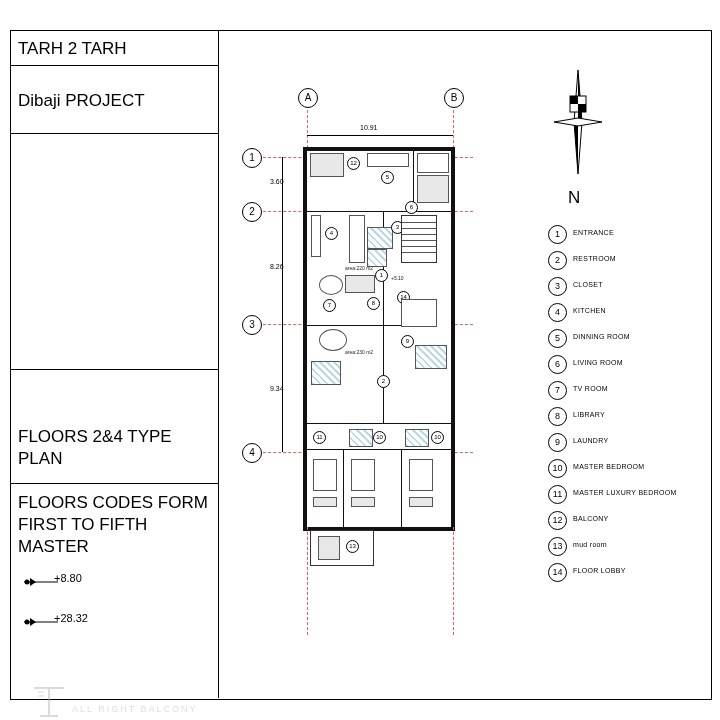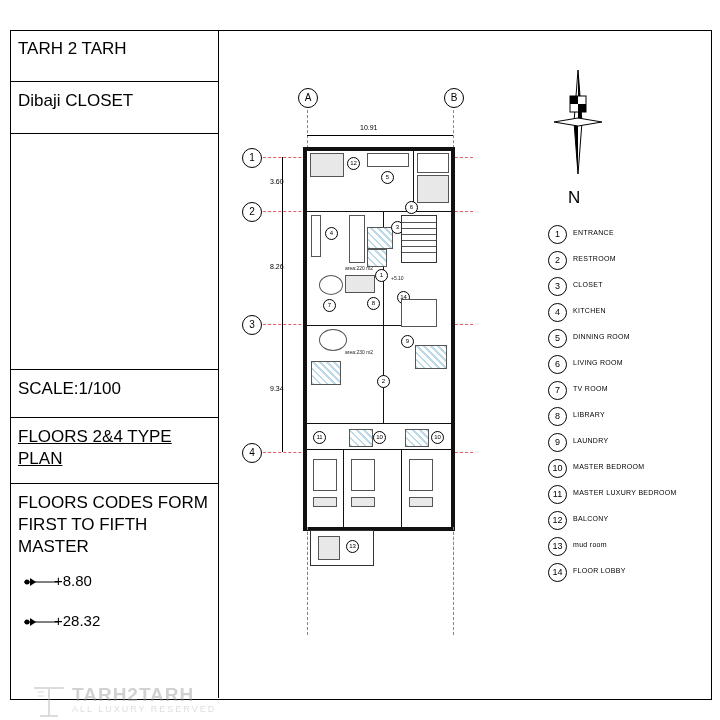--- a/index.html
+++ b/index.html
@@ -4,31 +4,31 @@
 <style>
   html,body{margin:0;padding:0;background:#ffffff;}
   body{width:720px;height:720px;font-family:"Liberation Sans",sans-serif;color:#000;overflow:hidden;}
   #sheet{position:relative;width:720px;height:720px;}
   .frame{position:absolute;border:1px solid #000;}
   
   #outer-border{left:10px;top:30px;width:700px;height:668px;border:1px solid #000;}
   
   #title-block{position:absolute;left:10px;top:30px;width:209px;height:668px;border-right:1px solid #000;box-sizing:border-box;}
   .tb-row{position:absolute;left:0;width:209px;box-sizing:border-box;border-bottom:1px solid #000;padding:8px 8px 0 8px;}
-  #tb-company{top:0;height:52px;}
+  #tb-company{top:0;height:36px;}
   #tb-project{top:52px;height:52px;}
   #tb-blank{top:104px;height:236px;}
   #tb-scale{top:340px;height:48px;}
-  #tb-plan{top:388px;height:66px;text-decoration:underline;}
+  #tb-plan{top:388px;height:66px;}
   #tb-codes{top:454px;height:90px;border-bottom:none;}
   .tb-text{font-size:17px;line-height:22px;}
   #tb-levels{position:absolute;left:0;top:544px;width:209px;height:90px;}
   .lvl{position:absolute;font-size:10px;}
   .lvl .tick{position:absolute;left:0;top:2px;width:36px;height:12px;}
-  .lvl .lab{position:absolute;left:30px;top:-2px;font-size:15px;}
+  .lvl .lab{position:absolute;left:30px;top:-2px;font-size:11px;}
   #logo{position:absolute;left:18px;top:650px;width:190px;height:42px;opacity:.45;}
   #logo .lg-text{position:absolute;left:44px;top:4px;font-size:19px;letter-spacing:1px;font-weight:bold;color:#9a9a9a;}
   #logo .lg-sub{position:absolute;left:44px;top:24px;font-size:9px;letter-spacing:2px;color:#b5b5b5;}
   #logo .lg-mark{position:absolute;left:2px;top:2px;width:38px;height:38px;}
 
   
   #plan{position:absolute;left:250px;top:80px;width:240px;height:560px;}
   .axis-dash{position:absolute;border-top:1px dashed #e06060;height:0;}
   .axis-vdash{position:absolute;border-left:1px dashed #e06060;width:0;}
   .bub{position:absolute;width:18px;height:18px;border:1px solid #000;border-radius:50%;background:#fff;font-size:10px;line-height:18px;text-align:center;}
@@ -62,26 +62,23 @@
 
 <div id="sheet">
 
   <div id="outer-border" class="frame"></div>
 
   <div id="title-block">
     <div class="tb-row" id="tb-company">
       <div class="tb-text">TARH 2 TARH</div>
     </div>
     <div class="tb-row" id="tb-project">
-      <div class="tb-text">Dibaji CLOSET</div>
+      <div class="tb-text">Dibaji PROJECT</div>
     </div>
     <div class="tb-row" id="tb-blank"></div>
-    <div class="tb-row" id="tb-scale">
-      <div class="tb-text">SCALE:1/100</div>
-    </div>
     <div class="tb-row" id="tb-plan">
       <div class="tb-text">FLOORS 2&amp;4 TYPE PLAN</div>
     </div>
     <div class="tb-row" id="tb-codes">
       <div class="tb-text">FLOORS CODES FORM FIRST TO FIFTH MASTER</div>
     </div>
 
     <div id="tb-levels">
       <div class="lvl" style="left:14px;top:0;">
         <svg class="tick" viewBox="0 0 36 12">
@@ -99,22 +96,21 @@
         </svg>
         <span class="lab">+28.32</span>
       </div>
     </div>
 
     <div id="logo">
       <svg class="lg-mark" viewBox="0 0 38 38">
         <path d="M4 6 H34 M19 6 V34 M10 34 H28" stroke="#b0b0b0" stroke-width="2" fill="none"></path>
         <path d="M8 10 H14 M8 14 H14" stroke="#c8c8c8" stroke-width="1.5"></path>
       </svg>
-      <div class="lg-text">TARH2TARH</div>
-      <div class="lg-sub">ALL LUXURY RESERVED</div>
+      <div class="lg-sub">ALL RIGHT BALCONY</div>
     </div>
   </div>
 
   <div id="north">
     <svg width="90" height="130" viewBox="0 0 90 130">
       <path d="M30 10 L34 62 L30 114 L26 62 Z" fill="#ffffff" stroke="#000" stroke-width="1"></path>
       <path d="M30 10 L34 62 L30 62 Z" fill="#000"></path>
       <path d="M30 114 L26 62 L30 62 Z" fill="#000"></path>
       <path d="M6 62 L30 58 L54 62 L30 66 Z" fill="#fff" stroke="#000" stroke-width="1"></path>
       <rect x="22" y="36" width="16" height="16" fill="#fff" stroke="#000" stroke-width="1"></rect>

